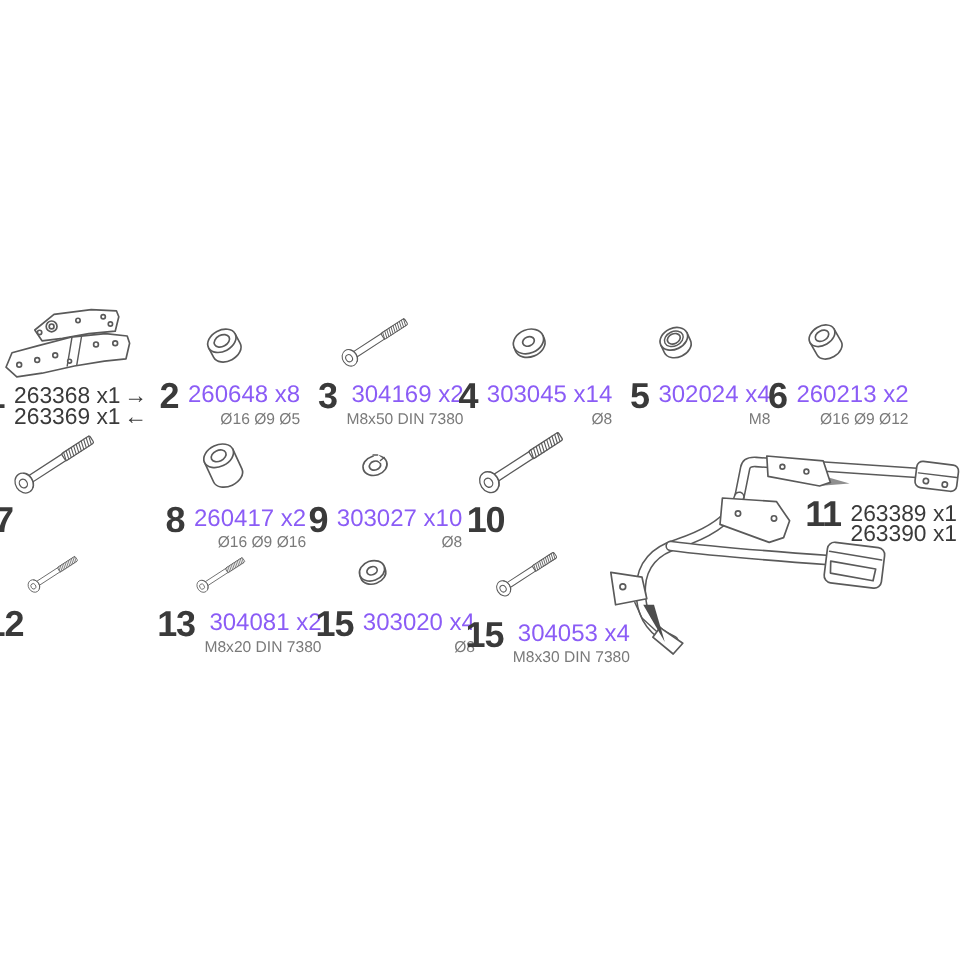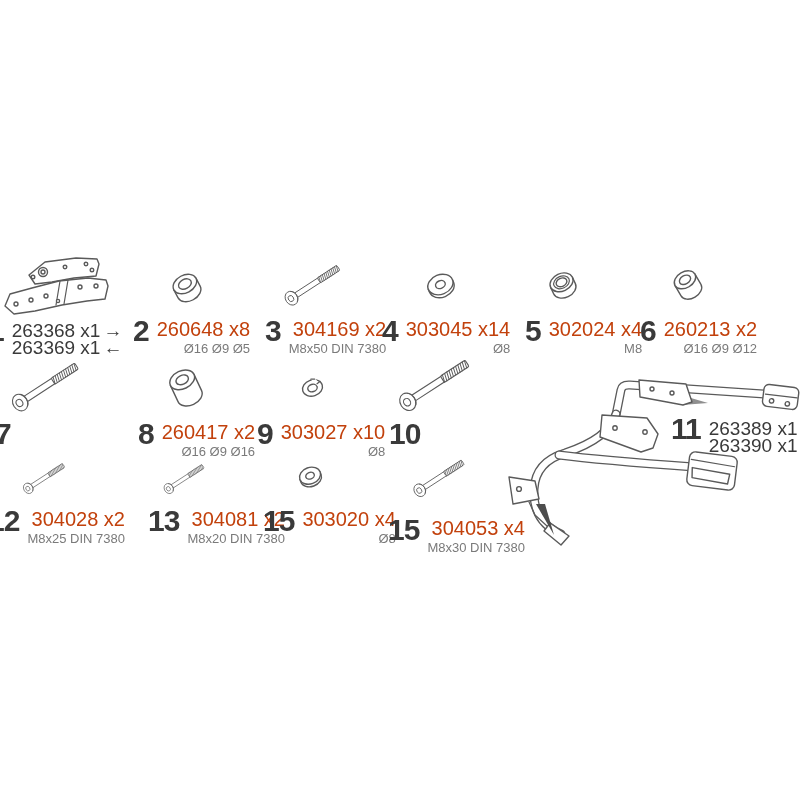--- a/index.html
+++ b/index.html
@@ -3,21 +3,21 @@
 <meta charset="utf-8">
 <style>
   html,body{margin:0;padding:0;background:#ffffff;}
   .canvas{position:relative;width:800px;height:800px;background:#fff;overflow:hidden;
           font-family:"Liberation Sans",sans-serif;}
   .item{position:absolute;}
   .cap{position:absolute;display:flex;align-items:baseline;gap:8px;white-space:nowrap;}
   .num{font-size:30px;font-weight:700;color:#3a3a3a;line-height:1;letter-spacing:-1px;}
   .txt{display:flex;flex-direction:column;align-items:flex-end;position:relative;top:-5px;}
   .txt2{display:flex;flex-direction:column;align-items:flex-start;position:relative;top:-4px;}
-  .label{font-size:20px;color:#c2410c;line-height:1.05;}
+  .label{font-size:20px;color:#8b5cf6;line-height:1.05;}
   .label2{font-size:19px;color:#3a3a3a;line-height:17px;display:flex;align-items:baseline;}
   .spec{font-size:13px;color:#7a7a7a;line-height:1.25;margin-top:1px;}
   .arrow{font-weight:700;margin-left:3px;font-size:19px;color:#3a3a3a;}
   .gfx{position:absolute;}
   .fw{fill:#ffffff;stroke:#5a5a5a;stroke-width:1.4;stroke-linejoin:round;}
   .ln{fill:none;stroke:#5a5a5a;stroke-width:1.2;stroke-linecap:round;stroke-linejoin:round;}
   .dk{fill:#4d4d4d;stroke:none;}
   .sh{fill:#8f8f8f;stroke:none;}
   .tube-o{fill:none;stroke:#5a5a5a;stroke-width:9;stroke-linecap:round;stroke-linejoin:round;}
   .tube-i{fill:none;stroke:#ffffff;stroke-width:6.4;stroke-linecap:round;stroke-linejoin:round;}
@@ -269,34 +269,30 @@
   </div>
 
   <div class="item">
     <svg class="gfx" style="left:21px;top:461px" width="47" height="37" viewBox="0 0 98 78">
       <g transform="translate(8,62) rotate(-33)">
           <use href="#bolt-sym"></use>
         </g>
     </svg>
     <div class="cap" style="left:-12px;top:506px">
       <span class="num">12</span>
-      <span class="txt">
-        <span class="label">304028 x2</span>
-        <span class="spec">M8x25 DIN 7380</span>
-      </span>
     </div>
   </div>
 
   <div class="item">
     <svg class="gfx" style="left:162px;top:462px" width="45" height="36" viewBox="0 0 98 78">
       <g transform="translate(8,62) rotate(-33)">
           <use href="#bolt-sym"></use>
         </g>
     </svg>
-    <div class="cap" style="left:148px;top:506px">
+    <div class="cap" style="left:131px;top:506px">
       <span class="num">13</span>
       <span class="txt">
         <span class="label">304081 x2</span>
         <span class="spec">M8x20 DIN 7380</span>
       </span>
     </div>
   </div>
 
   <div class="item">
     <svg class="gfx" style="left:296px;top:462px" width="29" height="30" viewBox="0 0 29 30">

